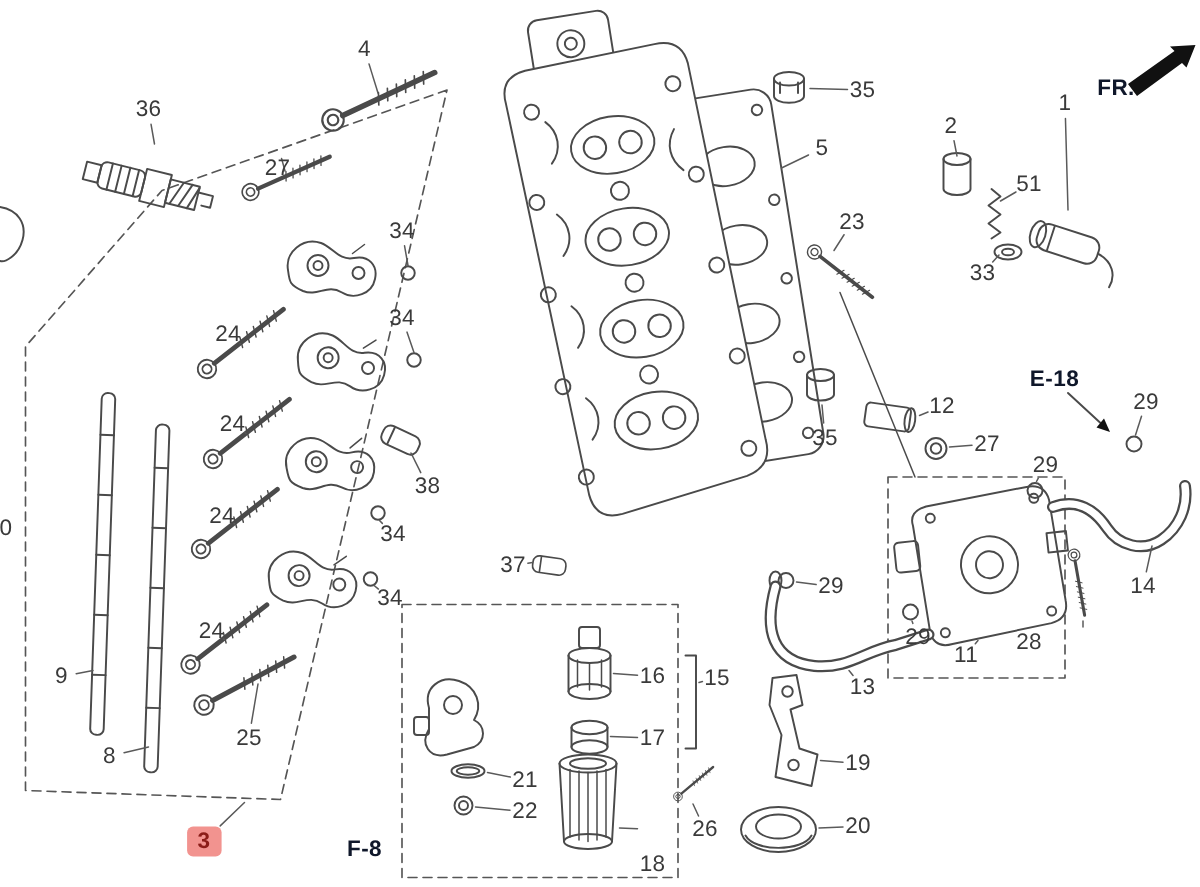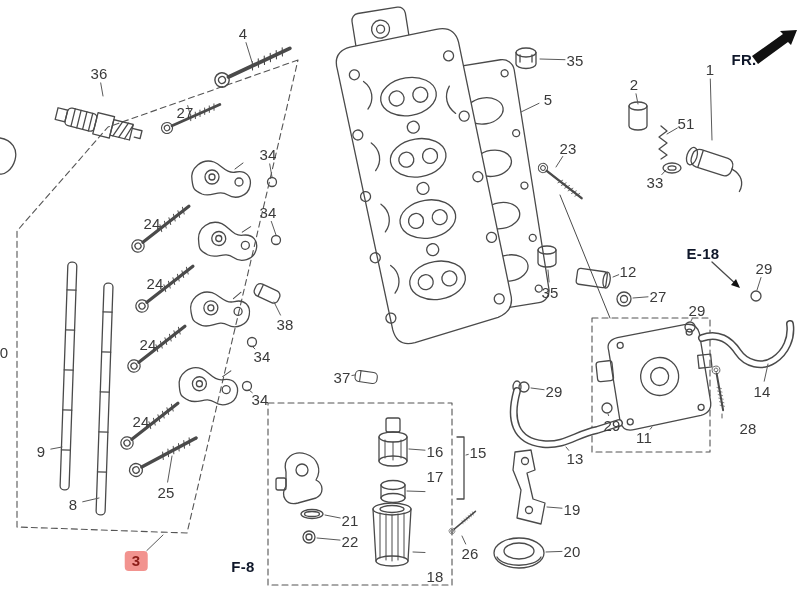--- a/index.html
+++ b/index.html
@@ -372,26 +372,26 @@
       <div class="callout" style="left: 41px; top: 451px;">9</div>
       <div class="callout" style="left: 73px; top: 504px;">8</div>
       <div class="callout" style="left: 166px; top: 492px;">25</div>
       <div class="callout" style="left: 628px; top: 271px;">12</div>
       <div class="callout" style="left: 658px; top: 296px;">27</div>
       <div class="callout" style="left: 764px; top: 268px;">29</div>
       <div class="callout" style="left: 697px; top: 310px;">29</div>
       <div class="callout" style="left: 554px; top: 391px;">29</div>
       <div class="callout" style="left: 612px; top: 425px;">29</div>
       <div class="callout" style="left: 762px; top: 391px;">14</div>
-      <div class="callout" style="left: 748px; top: 428px;">28</div>
+      <div class="callout" style="left: 686px; top: 428px;">28</div>
       <div class="callout" style="left: 644px; top: 437px;">11</div>
       <div class="callout" style="left: 575px; top: 458px;">13</div>
       <div class="callout" style="left: 550px; top: 292px;">35</div>
       <div class="callout" style="left: 435px; top: 451px;">16</div>
-      <div class="callout" style="left: 435px; top: 476px;">17</div>
+      <div class="callout" style="left: 435px; top: 492px;">17</div>
       <div class="callout" style="left: 435px; top: 553px; margin-top: 23px;">18</div>
       <div class="callout" style="left: 478px; top: 452px;">15</div>
       <div class="callout" style="left: 470px; top: 553px;">26</div>
       <div class="callout" style="left: 572px; top: 509px;">19</div>
       <div class="callout" style="left: 572px; top: 551px;">20</div>
       <div class="callout" style="left: 350px; top: 520px;">21</div>
       <div class="callout" style="left: 350px; top: 541px;">22</div>
       <div class="callout highlight" style="left: 136px; top: 561px;">3</div>
       <div class="callout" style="left: 4px; top: 352px;">0</div>
       <div class="ref-label" style="left: 703px; top: 253px;">E-18</div>

